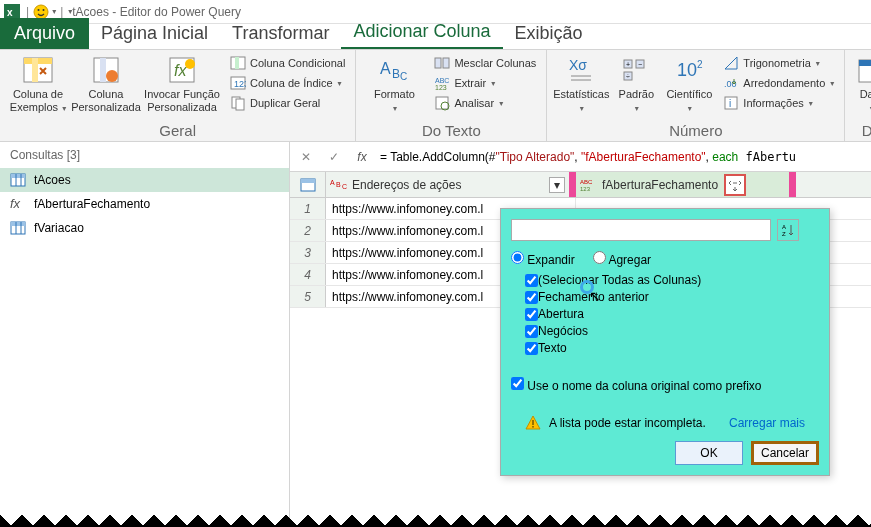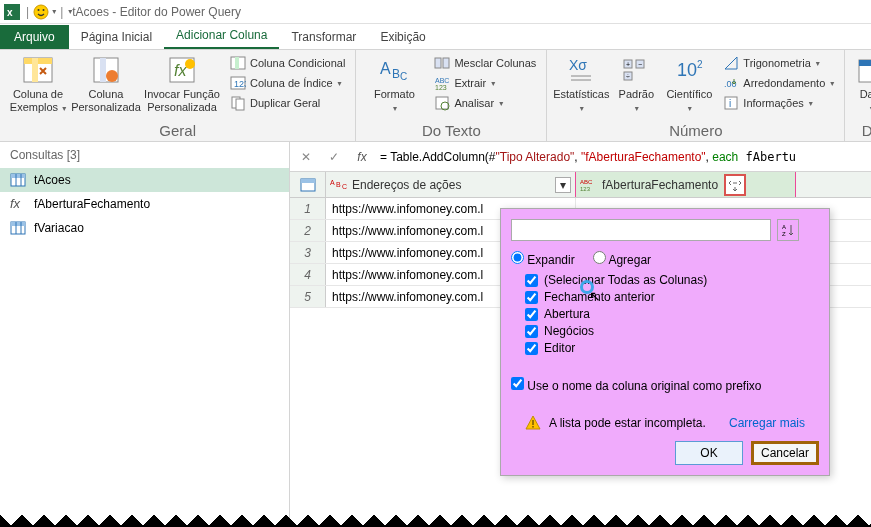--- a/index.html
+++ b/index.html
@@ -2,21 +2,21 @@
 <html><head>
 <meta charset="utf-8">
 <style>
 *{box-sizing:border-box;margin:0;padding:0;font-family:"Segoe UI",Tahoma,sans-serif}
 body{font-size:12px;background:#fff;width:871px;height:527px;overflow:hidden;position:relative}
 .title-bar{height:24px;display:flex;align-items:center;padding:0 4px;background:#fff;border-bottom:1px solid #e0e0e0}
 .title-bar .ico{width:16px;height:16px;margin-right:2px;display:inline-flex;align-items:center;justify-content:center}
 .title-bar .sep{color:#888;margin:0 4px}
 .title-text{color:#666;font-size:12px}
 .ribbon-tabs{height:26px;display:flex;align-items:flex-end;border-bottom:1px solid #d4d4d4}
-.tab{padding:5px 12px;color:#444;cursor:pointer;font-size:12px}
+.tab{padding:5px 12px;color:#444;cursor:pointer;font-size:18px}
 .tab-arquivo{background:#196b3b;color:#fff;padding:5px 14px}
 .tab-active{border-bottom:2px solid #196b3b;color:#196b3b}
 .ribbon{height:92px;display:flex;border-bottom:1px solid #d4d4d4;background:#f3f3f3}
 .ribbon-group{border-right:1px solid #d4d4d4;display:flex;flex-direction:column;padding:2px 6px 0}
 .ribbon-group-body{flex:1;display:flex;align-items:flex-start;gap:4px}
 .ribbon-group-label{text-align:center;font-size:15px;color:#666;padding:2px 0}
 .big-btn{display:flex;flex-direction:column;align-items:center;width:64px;padding:2px;cursor:pointer}
 .big-btn .bicon{width:32px;height:32px;margin-bottom:2px}
 .big-btn .blabel{font-size:11px;text-align:center;line-height:1.2;color:#333}
 .small-stack{display:flex;flex-direction:column;gap:2px;padding-top:2px}
@@ -33,35 +33,35 @@
 .formula-bar{height:30px;display:flex;align-items:center;border-bottom:1px solid #d4d4d4;padding:0 6px;gap:8px}
 .fb-btn{width:20px;height:20px;display:flex;align-items:center;justify-content:center;color:#888;cursor:pointer}
 .fb-fx{font-style:italic;color:#555}
 .fb-text{flex:1;font-family:Consolas,monospace;font-size:12px;white-space:nowrap;overflow:hidden}
 .fb-text .kw{color:#008000}
 .fb-text .str1{color:#a31515}
 .fb-text .str2{color:#c00000}
 .grid{flex:1;overflow:auto}
 .grid-hdr{display:flex;background:#eef3ef;border-bottom:1px solid #ccc;height:26px}
 .row-hdr-cell{width:36px;border-right:1px solid #ccc;display:flex;align-items:center;justify-content:center;background:#eef3ef}
-.col-hdr{display:flex;align-items:center;border-right:1px solid #ec4899;padding:0 4px;gap:4px;font-size:12px;color:#333;position:relative}
+.col-hdr{display:flex;align-items:center;border-right:7px solid #ec4899;padding:0 4px;gap:4px;font-size:12px;color:#333;position:relative}
 .col-hdr .type-ico{width:18px;height:16px}
 .col1{flex:0 0 250px}
 .col2{flex:0 0 220px;background:#d9ecd9}
 .col-dd{margin-left:auto;width:16px;height:16px;border:1px solid #aaa;display:flex;align-items:center;justify-content:center;background:#fff;cursor:pointer}
 .expand-btn{width:22px;height:22px;border:2px solid #d9534f;background:#fff;display:flex;align-items:center;justify-content:center;cursor:pointer;margin-left:2px}
 .grid-row{display:flex;border-bottom:1px solid #e6e6e6;height:22px}
 .row-num{width:36px;border-right:1px solid #ccc;display:flex;align-items:center;justify-content:center;color:#666;background:#eef3ef;font-style:italic}
 .cell{flex:0 0 250px;border-right:1px solid #e6e6e6;padding:0 6px;display:flex;align-items:center;overflow:hidden;white-space:nowrap}
-.expand-pop{position:absolute;left:500px;top:208px;width:330px;background:#f0abfc;border:1px solid #aaa;box-shadow:2px 2px 8px rgba(0,0,0,.2);padding:10px;z-index:10}
+.expand-pop{position:absolute;left:500px;top:208px;width:330px;background:#5eead4;border:1px solid #aaa;box-shadow:2px 2px 8px rgba(0,0,0,.2);padding:10px;z-index:10}
 .expand-pop input[type=text]{width:260px;height:22px;border:1px solid #aaa;padding:0 4px}
 .sort-btn{width:22px;height:22px;border:1px solid #aaa;display:inline-flex;align-items:center;justify-content:center;margin-left:6px;cursor:pointer}
 .radio-row{margin:10px 0 6px;display:flex;gap:18px;align-items:center}
 .chk-list{margin-left:14px}
-.chk-list label{display:flex;align-items:center;gap:6px;margin:3px 0;font-size:12px}
+.chk-list label{display:flex;align-items:center;gap:0;margin:3px 0;font-size:12px}
 .prefix-row{margin:22px 0}
 .warn-row{display:flex;align-items:center;gap:8px;margin:6px 14px}
 .warn-ico{width:16px;height:16px}
 .link{color:#0066cc;cursor:pointer;margin-left:auto}
 .btn-row{display:flex;justify-content:flex-end;gap:8px;margin-top:10px}
 .dlg-btn{min-width:68px;height:24px;border:3px solid #a16207;background:#f6f6f6;cursor:pointer;font-size:12px}
 .dlg-btn.primary{border:1px solid #5b9bd5;background:#eaf2fb}
 .cursor-ring{position:absolute;left:580px;top:280px;width:14px;height:14px;border:3px solid #3da7e8;border-radius:50%;z-index:20}
 .cursor-arrow{position:absolute;left:589px;top:288px;z-index:21;font-size:14px;color:#000}
 .zigzag{position:absolute;bottom:0;left:0;width:871px;height:20px;background:linear-gradient(-45deg,#000 10px,transparent 0),linear-gradient(45deg,#000 10px,transparent 0);background-size:22px 22px;background-repeat:repeat-x;background-position:0 0}
@@ -87,22 +87,22 @@
     </span>
   <span class="dd-arrow">▾</span>
   <span class="sep">|</span>
   <span class="dd-arrow">▾</span>
   <span class="title-text" style="">tAcoes - Editor do Power Query</span>
 </div>
 
 <div class="ribbon-tabs">
   <div class="tab tab-arquivo">Arquivo</div>
   <div class="tab">Página Inicial</div>
+  <div class="tab">Transformar</div>
   <div class="tab tab-active">Adicionar Coluna</div>
-  <div class="tab">Transformar</div>
   <div class="tab">Exibição</div>
 </div>
 
 <div class="ribbon">
   <div class="ribbon-group">
     <div class="ribbon-group-body">
       <div class="big-btn">
         <svg class="bicon" viewBox="0 0 32 32">
             <rect x="2" y="4" width="28" height="24" fill="#fff" stroke="#888"></rect>
             <rect x="2" y="4" width="28" height="6" fill="#ffd966"></rect>
@@ -384,21 +384,21 @@
         <label>
           <input type="checkbox" checked="" style=""> 
           <span>Abertura</span>
         </label>
         <label>
           <input type="checkbox" checked="" style=""> 
           <span>Negócios</span>
         </label>
         <label>
           <input type="checkbox" checked="" style=""> 
-          <span>Editor</span>
+          <span>Texto</span>
         </label>
       </div>
   </div>
   <div class="prefix-row">
     <label><input type="checkbox" checked="" style=""> <span>Use o nome da coluna original como prefixo</span></label>
   </div>
   <div class="warn-row">
     <svg class="warn-ico" viewBox="0 0 16 16">
         <path d="M8 1L15 14H1Z" fill="#ffc000" stroke="#bf8f00"></path>
         <rect x="7.2" y="5" width="1.6" height="5" fill="#7f6000"></rect>

